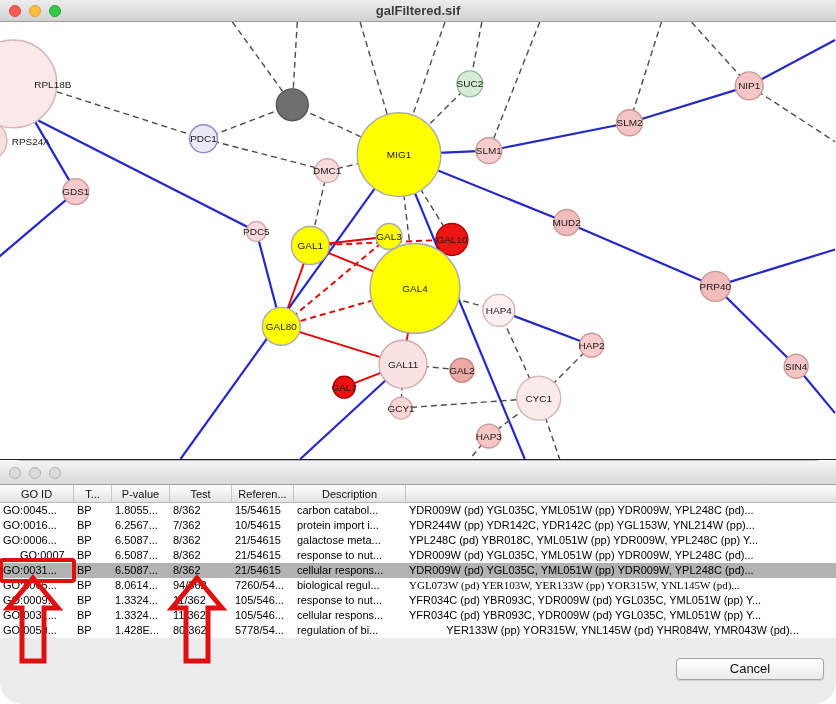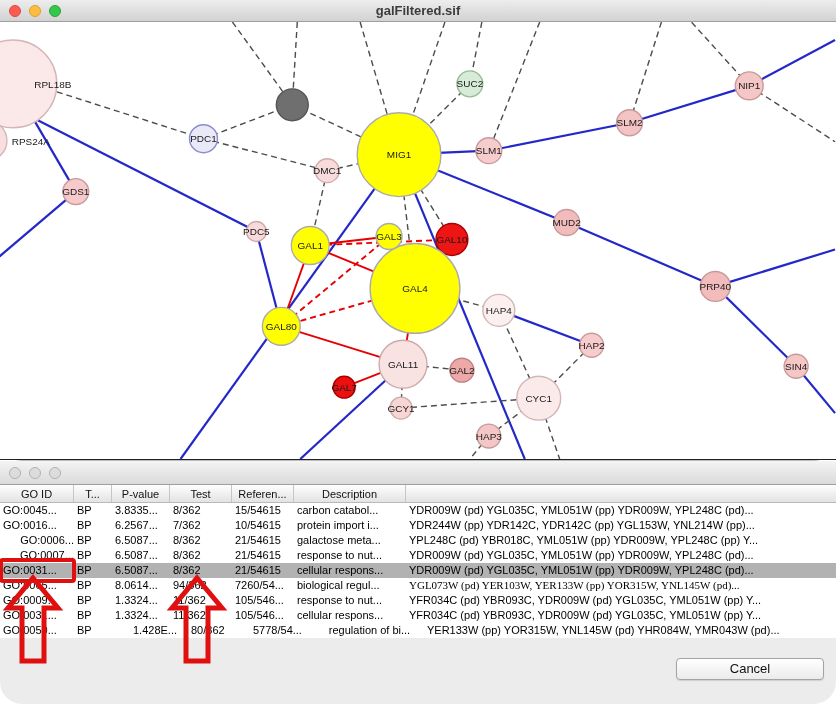--- a/index.html
+++ b/index.html
@@ -219,37 +219,37 @@
         <div class="th" style="width: 58px;">P-value</div>
         <div class="th" style="width: 62px;">Test</div>
         <div class="th" style="width: 62px;">Referen...</div>
         <div class="th" style="width: 112px;">Description</div>
         <div class="th" style="width: 430px; margin-top: 48px;">Associated edges</div>
       </div>
     <div id="noa-tbody">
         <div class="tr">
           <div class="td" style="width: 74px;">GO:0045...</div>
           <div class="td" style="width: 38px;">BP</div>
-          <div class="td" style="width: 58px;">3.8335...</div>
+          <div class="td" style="width: 58px;">1.8055...</div>
           <div class="td" style="width: 62px;">8/362</div>
           <div class="td" style="width: 62px;">15/54615</div>
           <div class="td" style="width: 112px;">carbon catabol...</div>
           <div class="td" style="width: 430px;">YDR009W (pd) YGL035C, YML051W (pp) YDR009W, YPL248C (pd)...</div>
         </div>
         <div class="tr">
           <div class="td" style="width: 74px;">GO:0016...</div>
           <div class="td" style="width: 38px;">BP</div>
           <div class="td" style="width: 58px;">6.2567...</div>
           <div class="td" style="width: 62px;">7/362</div>
           <div class="td" style="width: 62px;">10/54615</div>
           <div class="td" style="width: 112px;">protein import i...</div>
           <div class="td" style="width: 430px;">YDR244W (pp) YDR142C, YDR142C (pp) YGL153W, YNL214W (pp)...</div>
         </div>
         <div class="tr">
-          <div class="td" style="width: 74px; text-align: right;">GO:0006...</div>
+          <div class="td" style="width: 74px;">GO:0006...</div>
           <div class="td" style="width: 38px;">BP</div>
           <div class="td" style="width: 58px;">6.5087...</div>
           <div class="td" style="width: 62px;">8/362</div>
           <div class="td" style="width: 62px;">21/54615</div>
           <div class="td" style="width: 112px;">galactose meta...</div>
           <div class="td" style="width: 430px;">YPL248C (pd) YBR018C, YML051W (pp) YDR009W, YPL248C (pp) Y...</div>
         </div>
         <div class="tr">
           <div class="td" style="width: 74px; padding-left: 20px;">GO:0007...</div>
           <div class="td" style="width: 38px;">BP</div>
@@ -291,25 +291,25 @@
           <div class="td" style="width: 38px;">BP</div>
           <div class="td" style="width: 58px;">1.3324...</div>
           <div class="td" style="width: 62px;">11/362</div>
           <div class="td" style="width: 62px;">105/546...</div>
           <div class="td" style="width: 112px;">cellular respons...</div>
           <div class="td" style="width: 430px;">YFR034C (pd) YBR093C, YDR009W (pd) YGL035C, YML051W (pp) Y...</div>
         </div>
         <div class="tr">
           <div class="td" style="width: 74px;">GO:0050...</div>
           <div class="td" style="width: 38px;">BP</div>
-          <div class="td" style="width: 58px; margin-left: 18px;">1.428E...</div>
+          <div class="td" style="width: 58px;">1.428E...</div>
           <div class="td" style="width: 62px;">80/362</div>
           <div class="td" style="width: 62px;">5778/54...</div>
-          <div class="td" style="width: 112px; text-align: center;">regulation of bi...</div>
-          <div class="td" style="width: 430px;">YER133W (pp) YOR315W, YNL145W (pd) YHR084W, YMR043W (pd)...</div>
+          <div class="td" style="width: 112px;">regulation of bi...</div>
+          <div class="td" style="width: 430px; text-align: center;">YER133W (pp) YOR315W, YNL145W (pd) YHR084W, YMR043W (pd)...</div>
         </div>
       </div>
   </div>
 
   <div class="mac-btn" id="cancel-btn">Cancel</div>
 </div>
 
 <svg id="annotations" viewBox="0 0 836 704">
     <rect x="1" y="560" width="73" height="21" rx="2" fill="none" stroke="#e01010" stroke-width="4"></rect>
     <path d="M 33 578 L 58 608 L 44 608 L 44 661 L 22 661 L 22 608 L 8 608 Z" fill="none" stroke="#e01010" stroke-width="5" stroke-linejoin="miter"></path>

